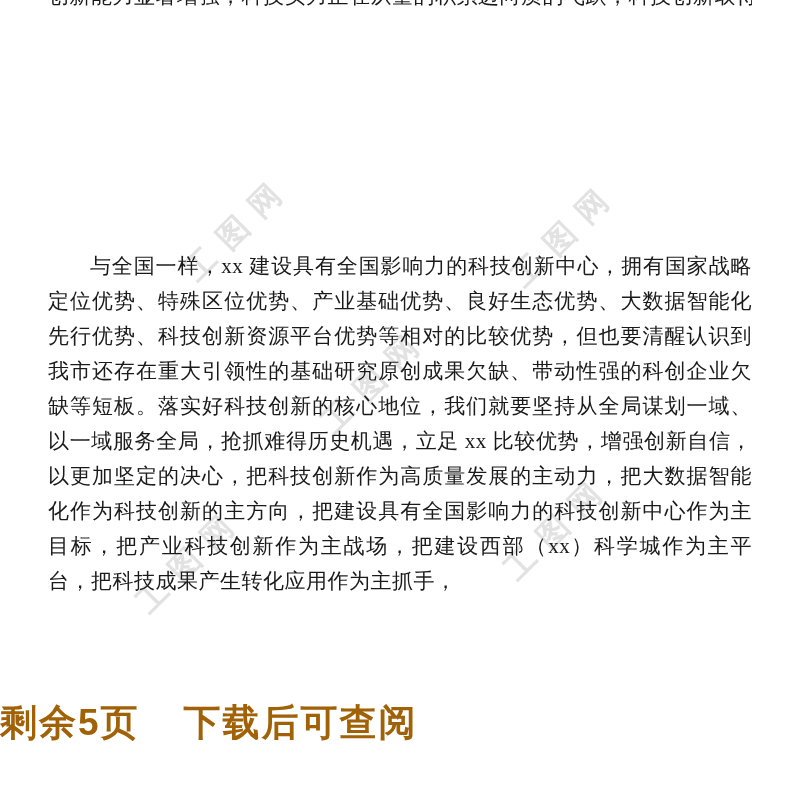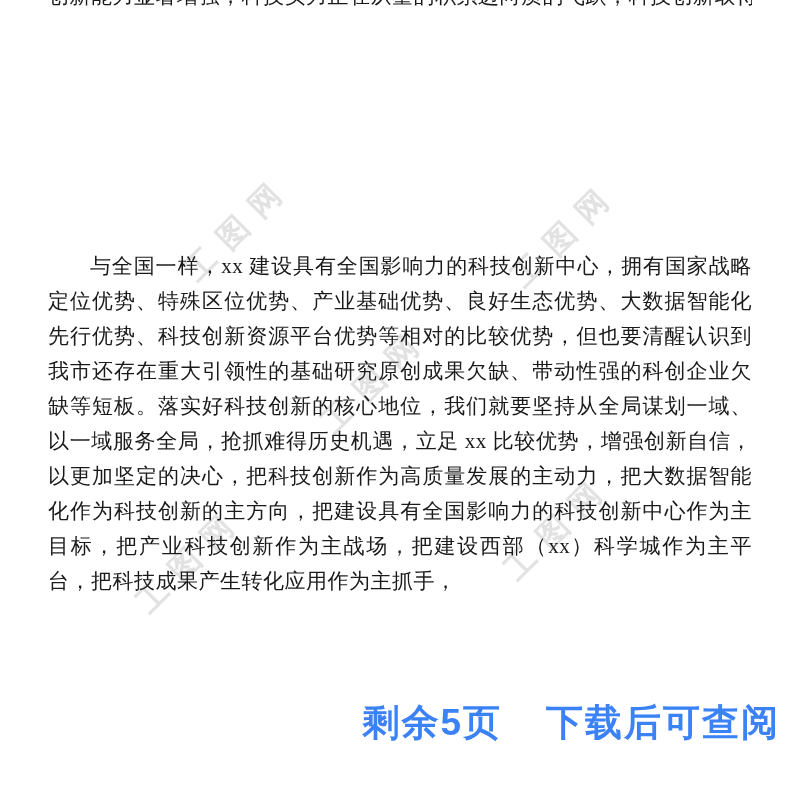--- a/index.html
+++ b/index.html
@@ -63,25 +63,25 @@
   }
   .para-1 { top: 26px; }
   .para-2 { top: 249px; text-indent: 2em; }
 
   
   .footer-notice {
     position: absolute;
     left: 0; right: 20px;
     top: 698px;
     z-index: 2;
-    text-align: right;
+    text-align: left;
     font-family: "Liberation Sans", "DejaVu Sans", sans-serif;
     font-weight: bold;
     font-size: 37px;
-    color: #3b82f6;
+    color: #a16207;
     letter-spacing: 2px;
     white-space: nowrap;
   }
   .footer-notice .seg-gap { display: inline-block; width: 44px; }
 </style>
 </head>
 <body>
 
 <div class="page">
 

